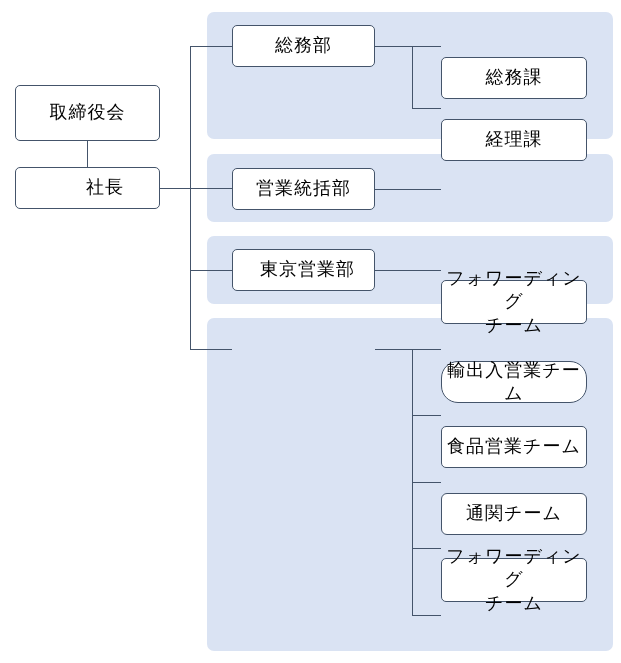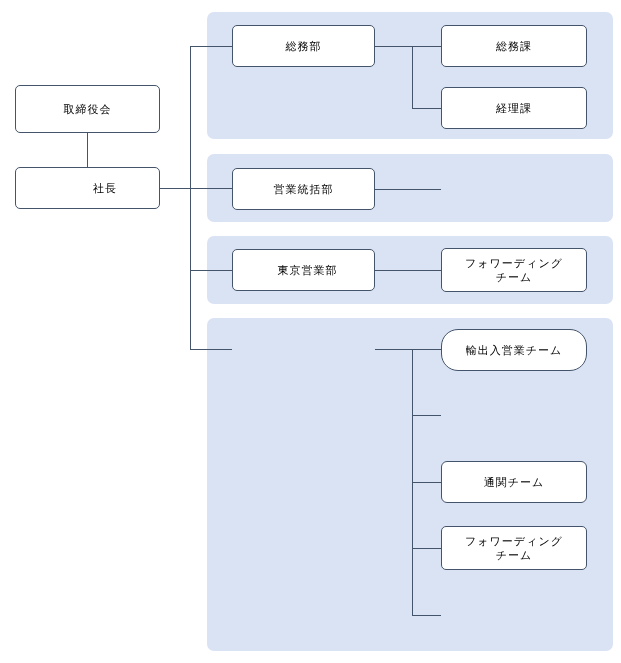--- a/index.html
+++ b/index.html
@@ -25,49 +25,49 @@
   }
   .node {
     position: absolute;
     background: #ffffff;
     border: 1.3px solid #44546a;
     border-radius: 5px;
     display: flex;
     align-items: center;
     justify-content: center;
     text-align: center;
-    font-size: 11px;
+    font-size: 18px;
     letter-spacing: 1px;
     color: #000000;
     line-height: 1.3;
     white-space: pre-line;
     z-index: 3;
     box-sizing: border-box;
   }
   .hline, .vline {
     position: absolute;
     background: #44546a;
     z-index: 2;
   }
   .hline { height: 1.3px; }
   .vline { width: 1.3px; }
 
   
-  .box-board     { left: 15px;  top: 85px;  width: 145px; height: 48px; }
+  .box-board     { left: 15px;  top: 85px;  width: 145px; height: 56px; }
   .box-president { left: 15px;  top: 167px; width: 145px; height: 42px; padding-left: 35px; }
 
   
   .dept { left: 232px; width: 143px; height: 42px; }
   .dept-1 { top: 25px; }
   .dept-2 { top: 168px; }
   .dept-3 { top: 249px; padding-left: 8px; }
   .dept-4 { top: 329px; }
 
   
-  .team { left: 441px; width: 146px; height: 42px; }
+  .team { left: 441px; width: 146px; height: 42px; margin-top: 32px; }
   .team-soumu   { top: 25px; }
   .team-keiri   { top: 87px; }
   .team-sales   { top: 168px; }
   .team-fwd1    { top: 248px; height: 44px; }
   .team-yushutu { top: 329px; border-radius: 17px; }
   .team-food    { top: 394px; }
   .team-tsukan  { top: 461px; border-radius: 6px; }
   .team-fwd2    { top: 526px; height: 44px; }
   .team-yamashita { top: 595px; }
 
@@ -115,17 +115,18 @@
   <div class="node team team-soumu">総務課</div>
   <div class="node dept dept-2">営業統括部</div>
 
   <div class="node team team-keiri">経理課</div>
 
   <div class="node dept dept-3">東京営業部</div>
   <div class="node team team-fwd1">フォワーディング
 チーム</div>
 
   <div class="node team team-yushutu">輸出入営業チーム</div>
+  <div class="node team team-food">食品営業チーム</div>
   <div class="node team team-tsukan">通関チーム</div>
   <div class="node team team-fwd2">フォワーディング
 チーム</div>
 
 </div>
 
 </body></html>

